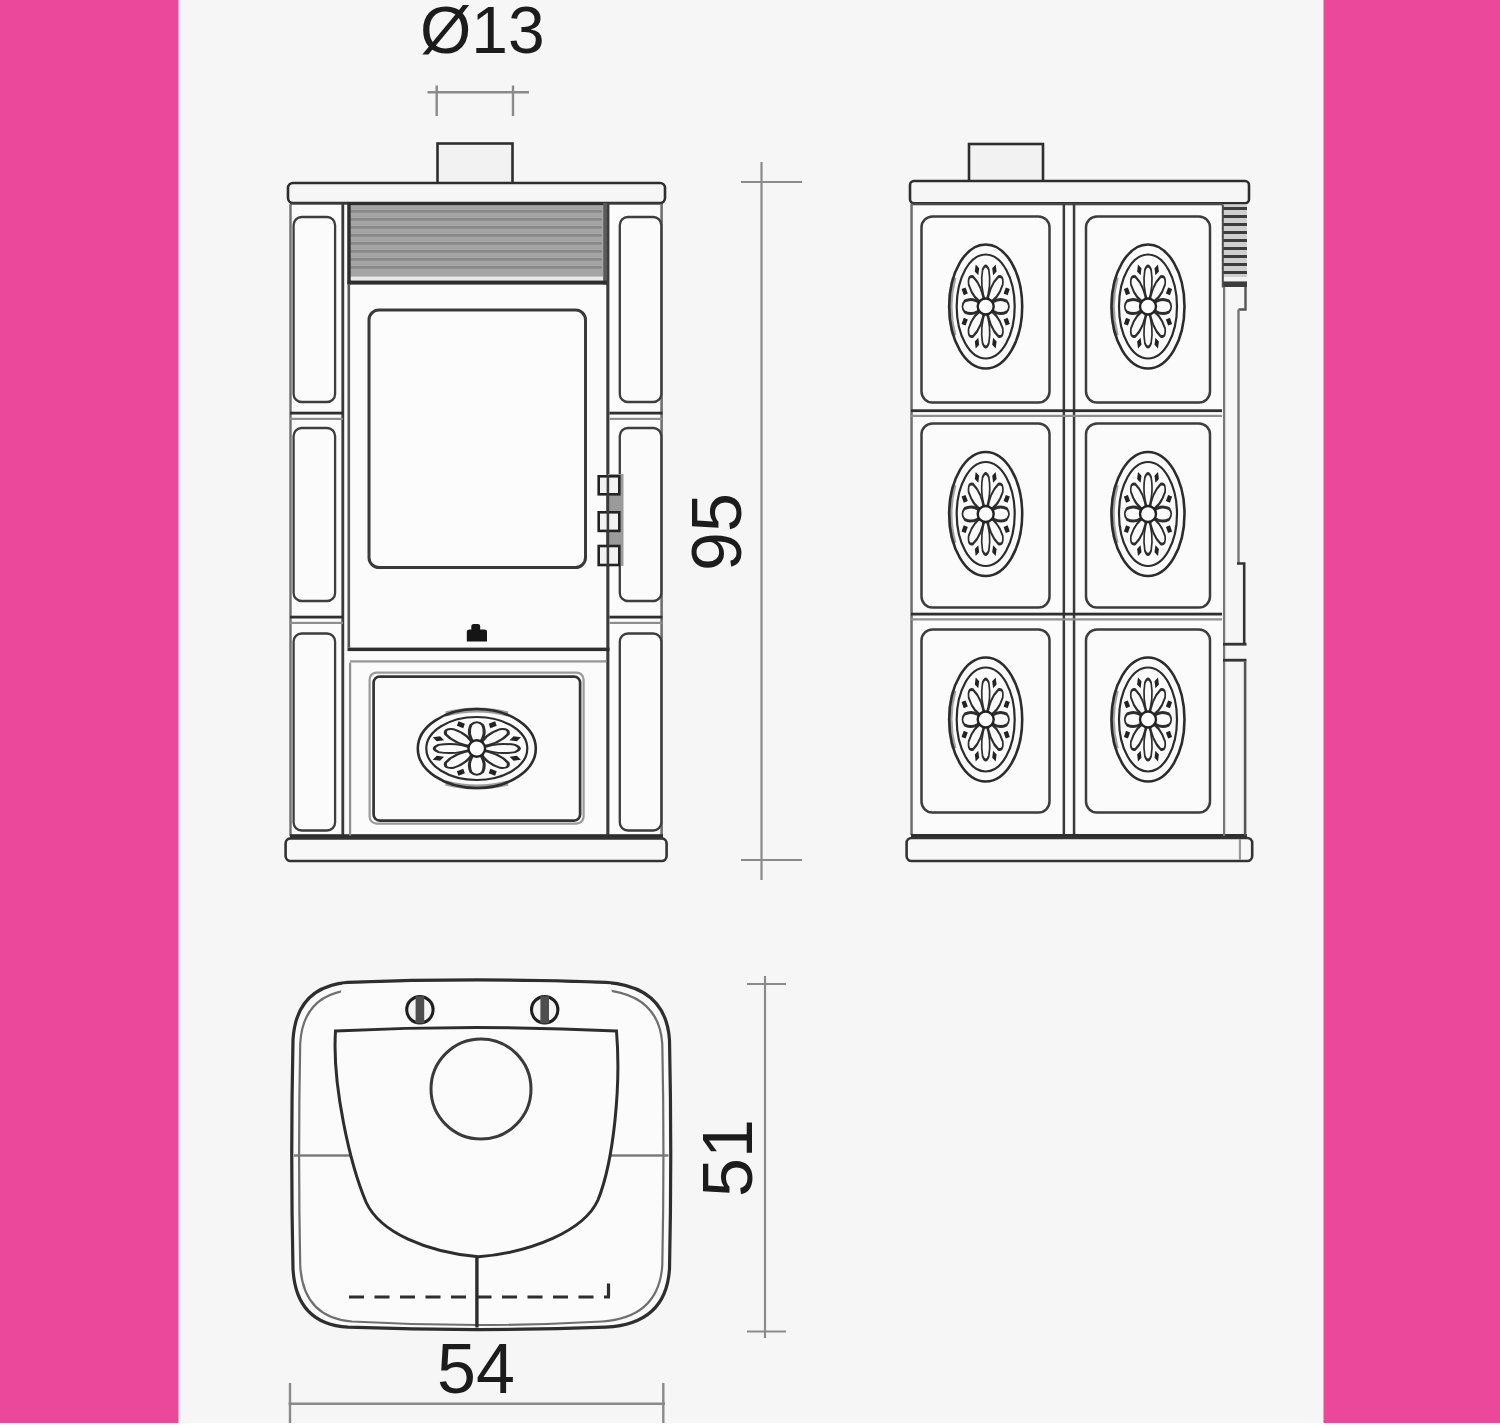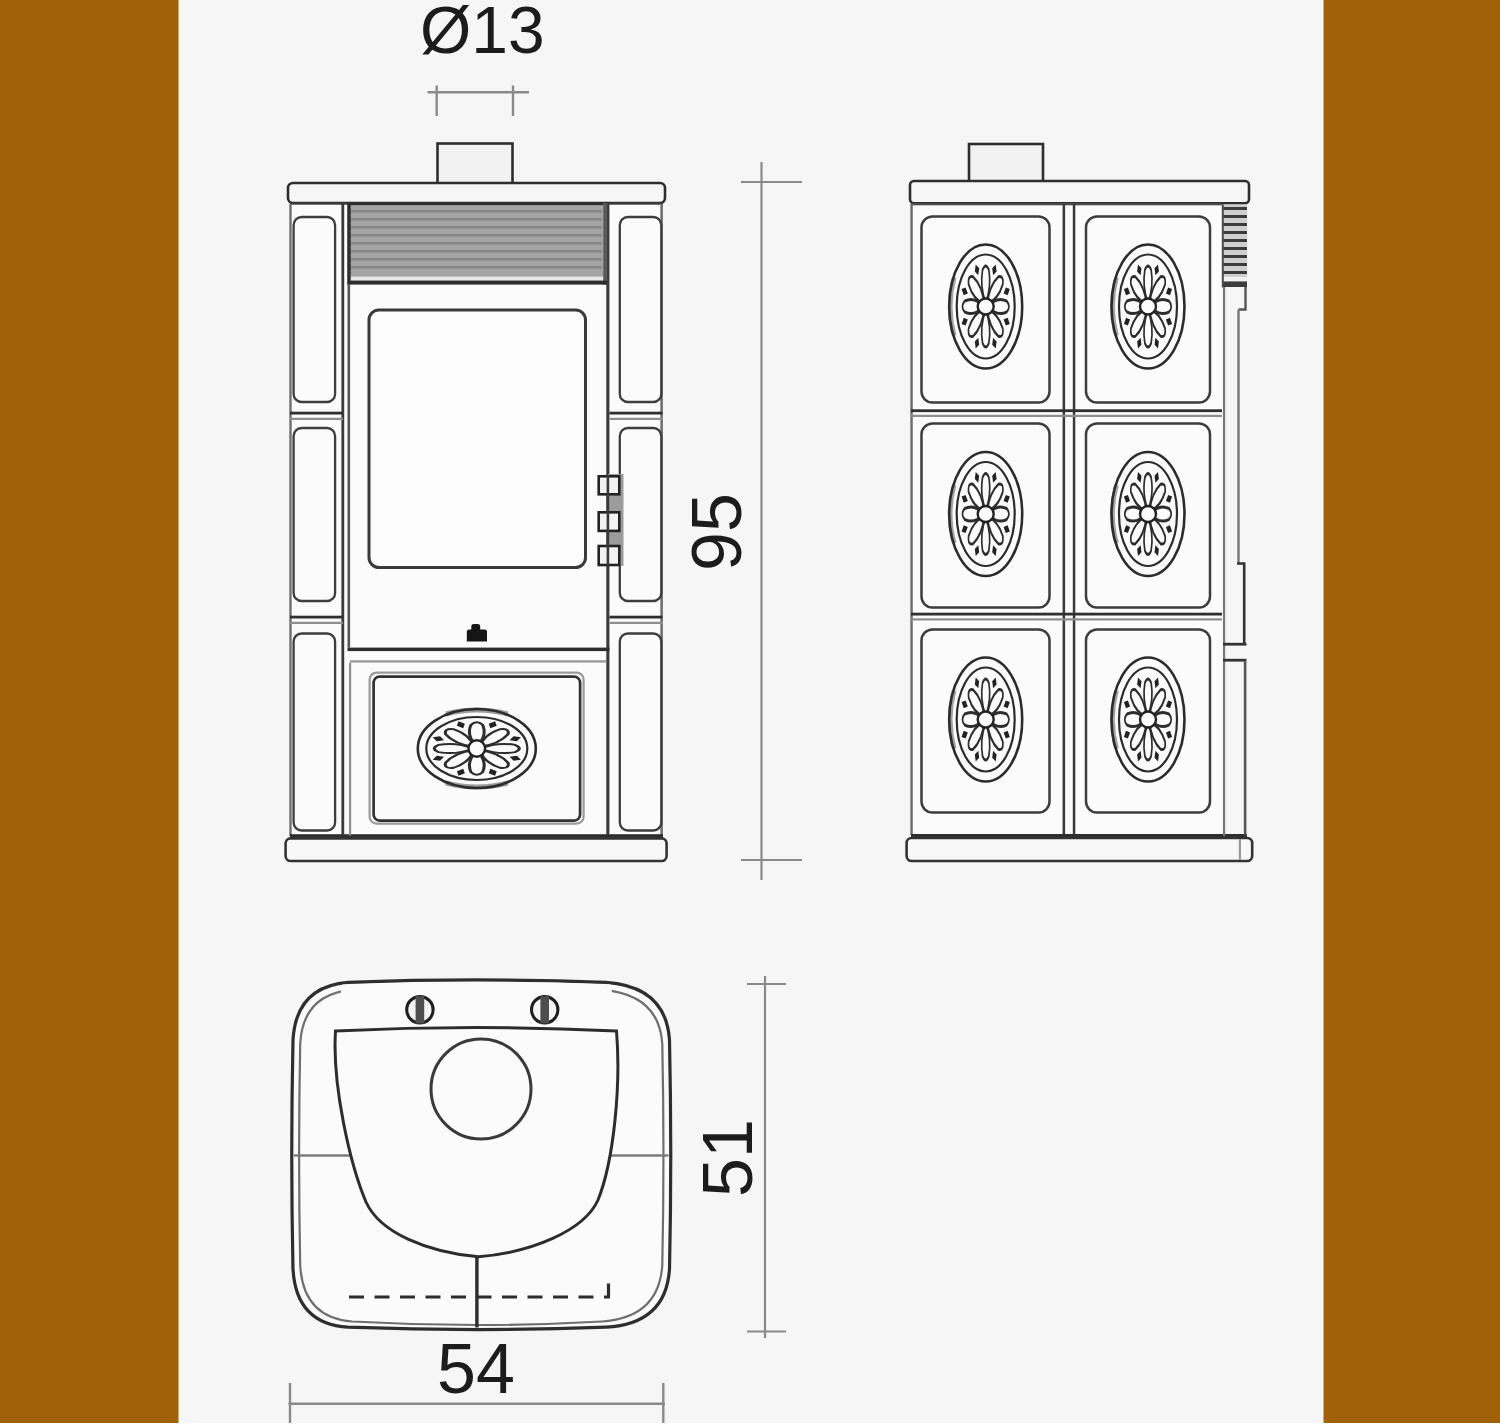--- a/index.html
+++ b/index.html
@@ -1,16 +1,16 @@
 <!DOCTYPE html>
 <html><head>
 <meta charset="utf-8">
 <style>
 html,body{margin:0;padding:0;background:#ffffff;}
-#page{position:relative;width:1500px;height:1423px;background:#a16207;font-family:"Liberation Sans",sans-serif;}
+#page{position:relative;width:1500px;height:1423px;background:#ec4899;font-family:"Liberation Sans",sans-serif;}
 svg{display:block}
 .dimtxt{font-family:"Liberation Sans",sans-serif;font-size:66px;fill:#1c1c1c;}
 .dimbig{font-family:"Liberation Sans",sans-serif;font-size:70px;fill:#1c1c1c;}
 </style>
 </head>
 <body>
 <div id="page">
 <svg width="1500" height="1427" viewBox="0 0 1500 1427">
 
 <rect x="178.5" y="0" width="1145" height="1427" fill="#f6f6f6"></rect>

